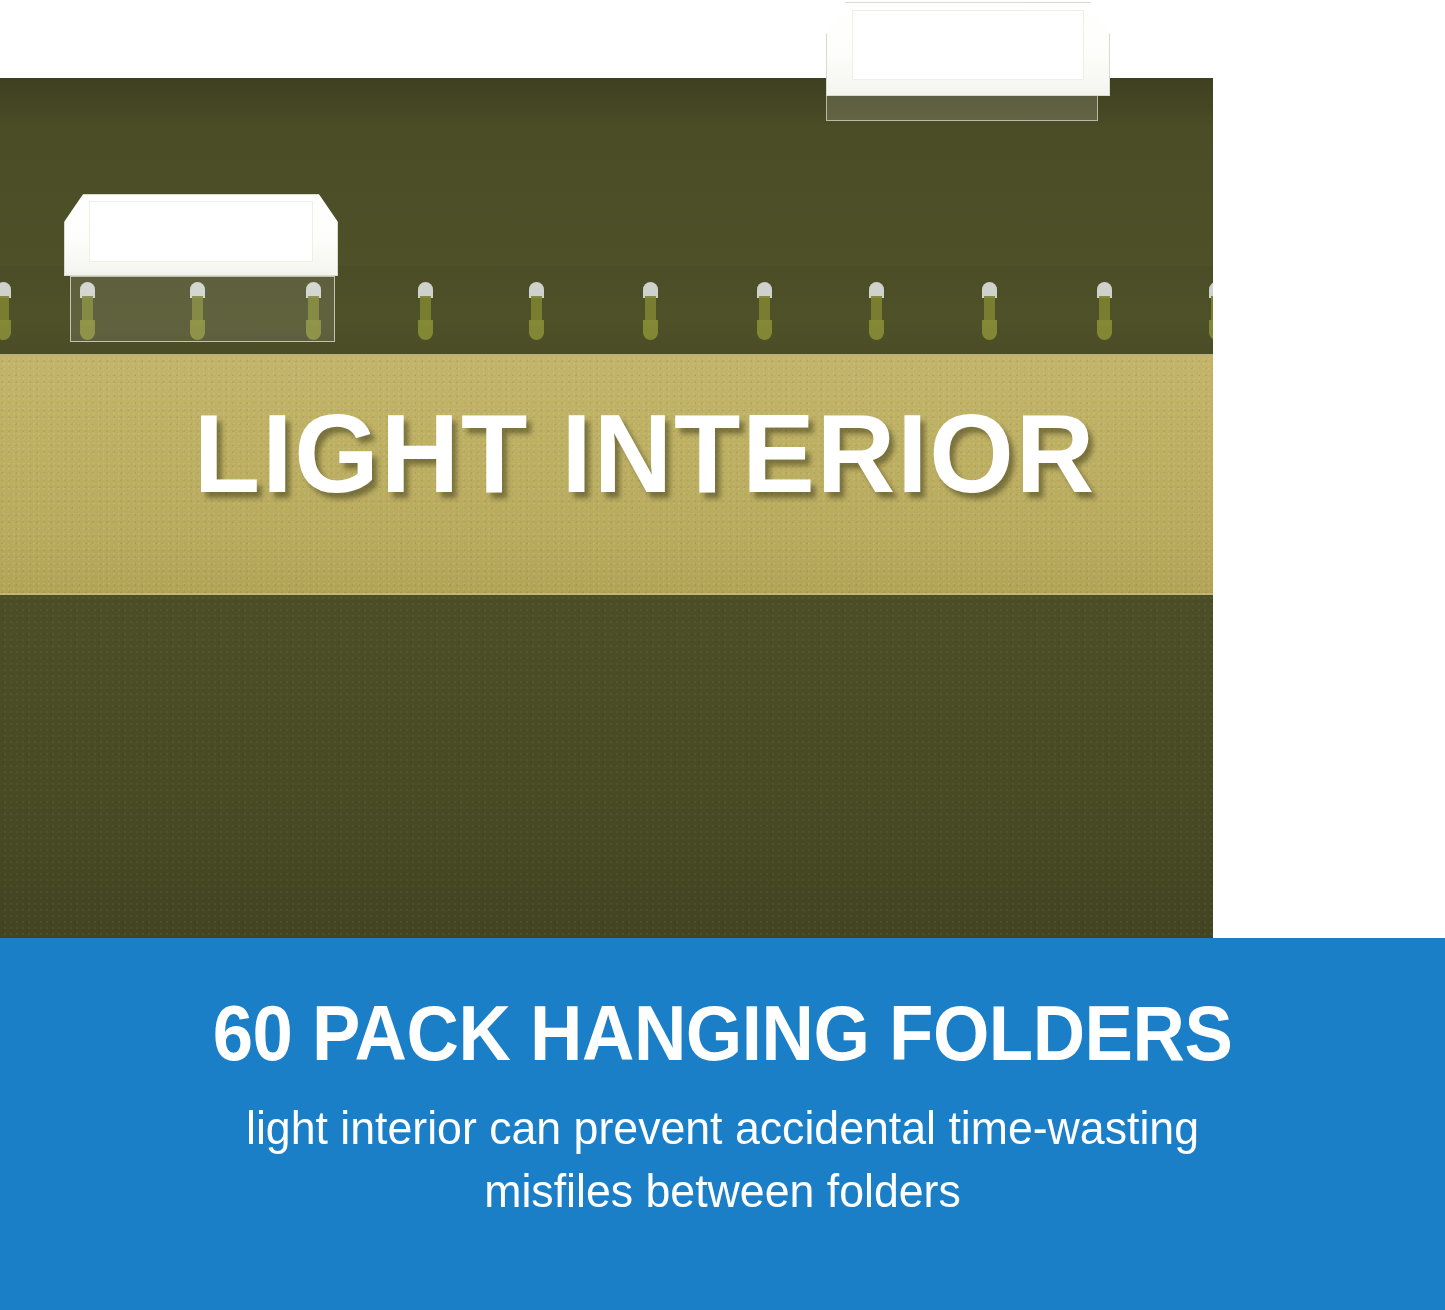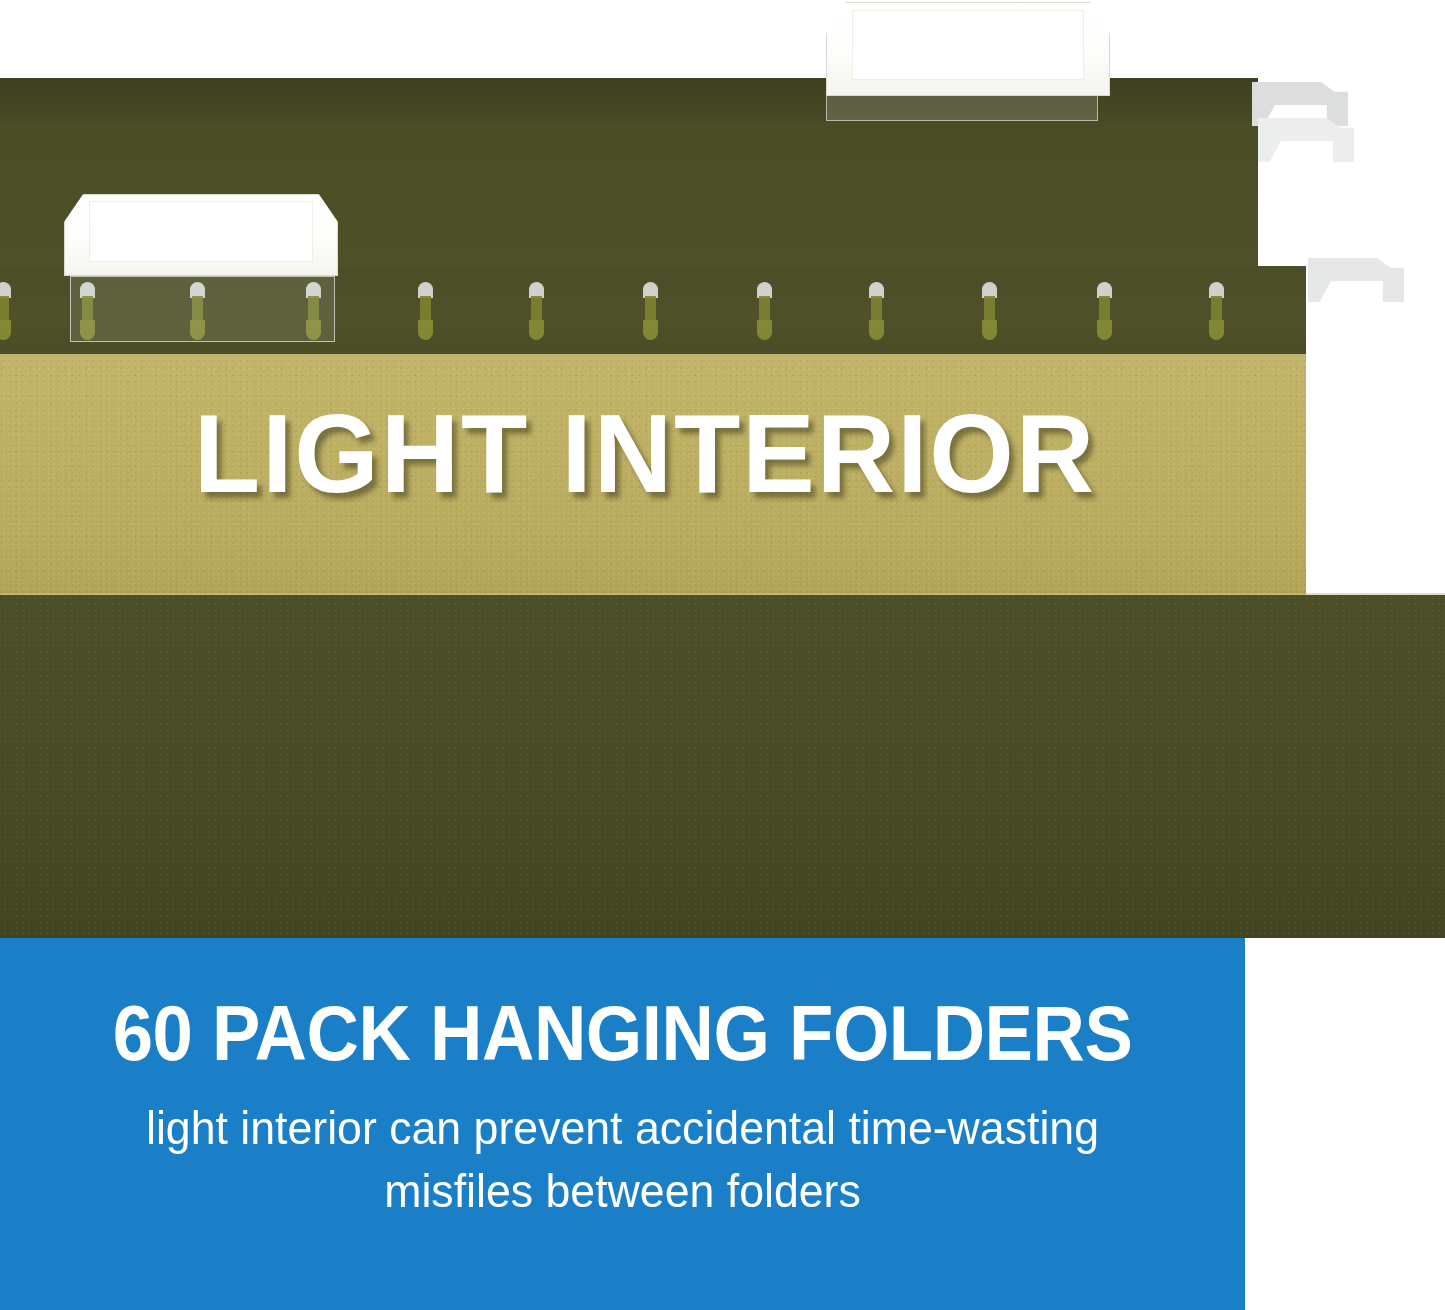--- a/index.html
+++ b/index.html
@@ -12,21 +12,21 @@
     width:1445px;
     height:1310px;
     overflow:hidden;
     background:#ffffff;
   }
 
   
   #photo{
     position:absolute;
     left:0; top:0;
-    width:1445px;
+    width:1213px;
     height:938px;
     background:#ffffff;
     overflow:hidden;
     text-decoration:underline;
   }
 
   
   .folder-back{
     position:absolute;
     left:-4px;
@@ -179,21 +179,21 @@
     clip-path:polygon(0% 0%, 72% 0%, 86% 22%, 100% 22%, 100% 100%, 78% 100%, 78% 52%, 24% 52%, 12% 100%, 0% 100%);
   }
   #hook-1{ left:1252px; top:82px; background:#dcdedd; }
   #hook-2{ left:1258px; top:118px; background:#eceded; }
   #hook-3{ left:1308px; top:258px; background:#e6e8e7; }
 
   
   #banner{
     position:absolute;
     left:0; top:938px;
-    width:1245px;
+    width:1445px;
     height:372px;
     background:#1b7fc8;
     color:#ffffff;
     text-align:center;
   }
   #banner-headline{
     margin:0;
     padding-top:54px;
     font-size:78px;
     line-height:82px;

